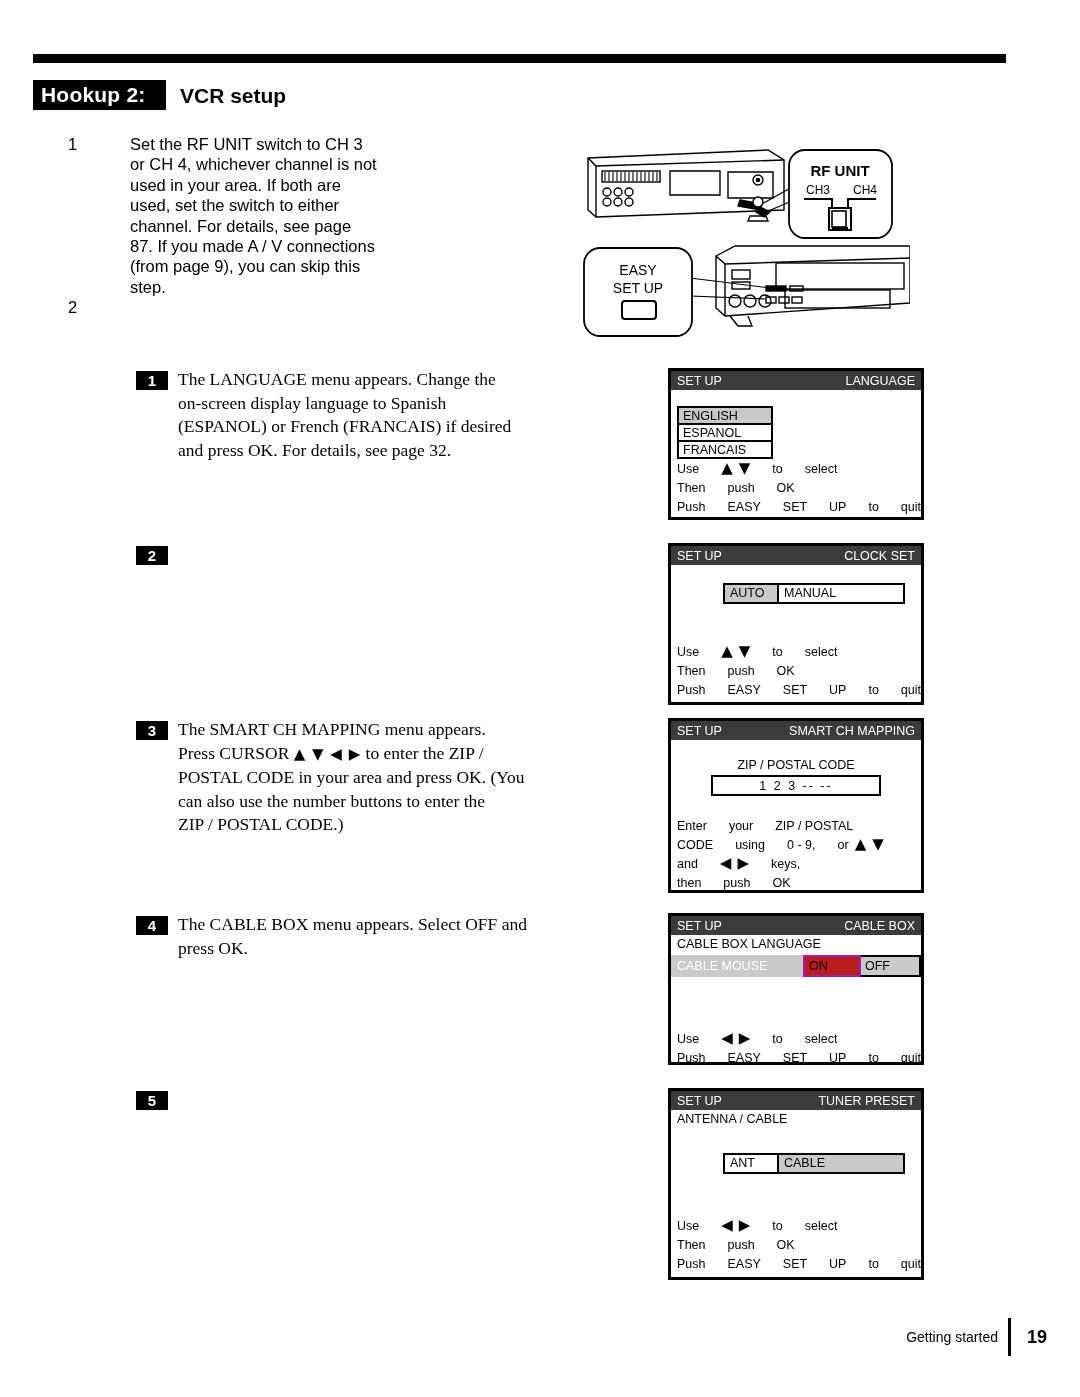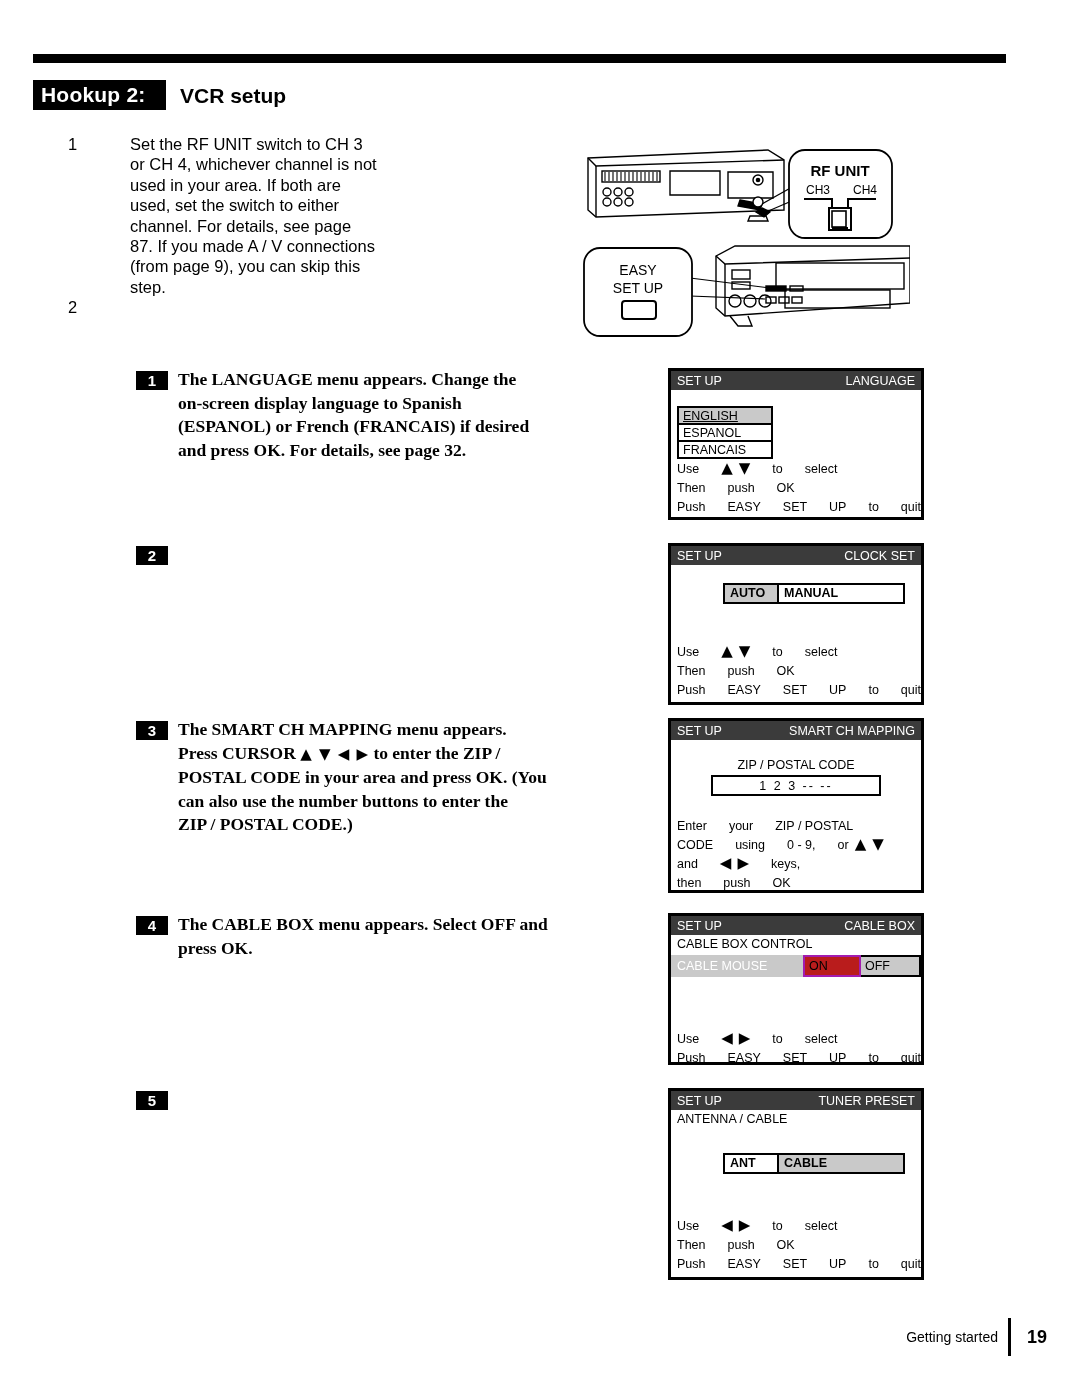--- a/index.html
+++ b/index.html
@@ -73,21 +73,21 @@
     background: #000; color: #fff;
     font-family: "Liberation Sans", sans-serif;
     font-weight: bold;
     font-size: 15px;
     width: 32px; height: 19px;
     text-align: center;
     line-height: 19px;
     margin-top: 3px;
     margin-right: 10px;
   }
-  .substep .txt { flex: 1 1 auto; white-space: pre-line; font-weight: bold; }
+  .substep .txt { flex: 1 1 auto; white-space: pre-line; }
   .substep .txt .arrows {
     font-family: "DejaVu Sans", sans-serif;
     font-size: 15px;
     letter-spacing: 1px;
   }
 
   
   .osd {
     position: absolute;
     left: 668px;
@@ -114,21 +114,21 @@
   .opt-col { margin: 13px 0 0 6px; width: 96px; }
   .opt {
     border: 2px solid #000;
     height: 19px; line-height: 17px;
     padding-left: 4px;
     box-sizing: border-box;
     margin-top: -2px;
     background: #fff;
     font-size: 12.5px;
   }
-  .opt.first { margin-top: 16px; text-decoration: underline; }
+  .opt.first { margin-top: 16px; }
   .opt.sel { background: #c9c9c9; }
 
   .hint {
     margin-left: 6px;
     display: flex; align-items: center;
     height: 19px;
     font-size: 12.5px;
     gap: 6px;
   }
   .hint .w { display: inline-block; }
@@ -141,21 +141,20 @@
   }
 
   
   .hsel {
     display: flex;
     margin: 18px 0 0 52px;
     width: 182px;
     border: 2px solid #000;
     box-sizing: border-box;
     height: 21px;
-    font-weight: bold;
   }
   .hsel .cell {
     line-height: 17px;
     padding: 0 5px;
     font-size: 12.5px;
     box-sizing: border-box;
   }
   .hsel .cell.a { width: 54px; border-right: 2px solid #000; }
   .hsel .cell.b { flex: 1 1 auto; }
   .hsel .cell.sel { background: #c9c9c9; }
@@ -483,21 +482,21 @@
     </div>
   </div>
 </div>
 
 <div class="osd" style="top:913px; height:152px;">
   <div class="osd-title">
     <span>SET UP</span>
     <span>CABLE BOX</span>
   </div>
   <div class="osd-body">
-    <div class="cb-label">CABLE BOX CONTROL</div>
+    <div class="cb-label">CABLE BOX LANGUAGE</div>
     <div class="cb-row">
       <div class="name">CABLE MOUSE</div>
       <div class="on">ON</div>
       <div class="off">OFF</div>
     </div>
     <div style="height:52px"></div>
     <div class="hint">
       <span class="w">Use</span>
       <span class="gap-s"></span>
       <span class="arrow">◀</span>

